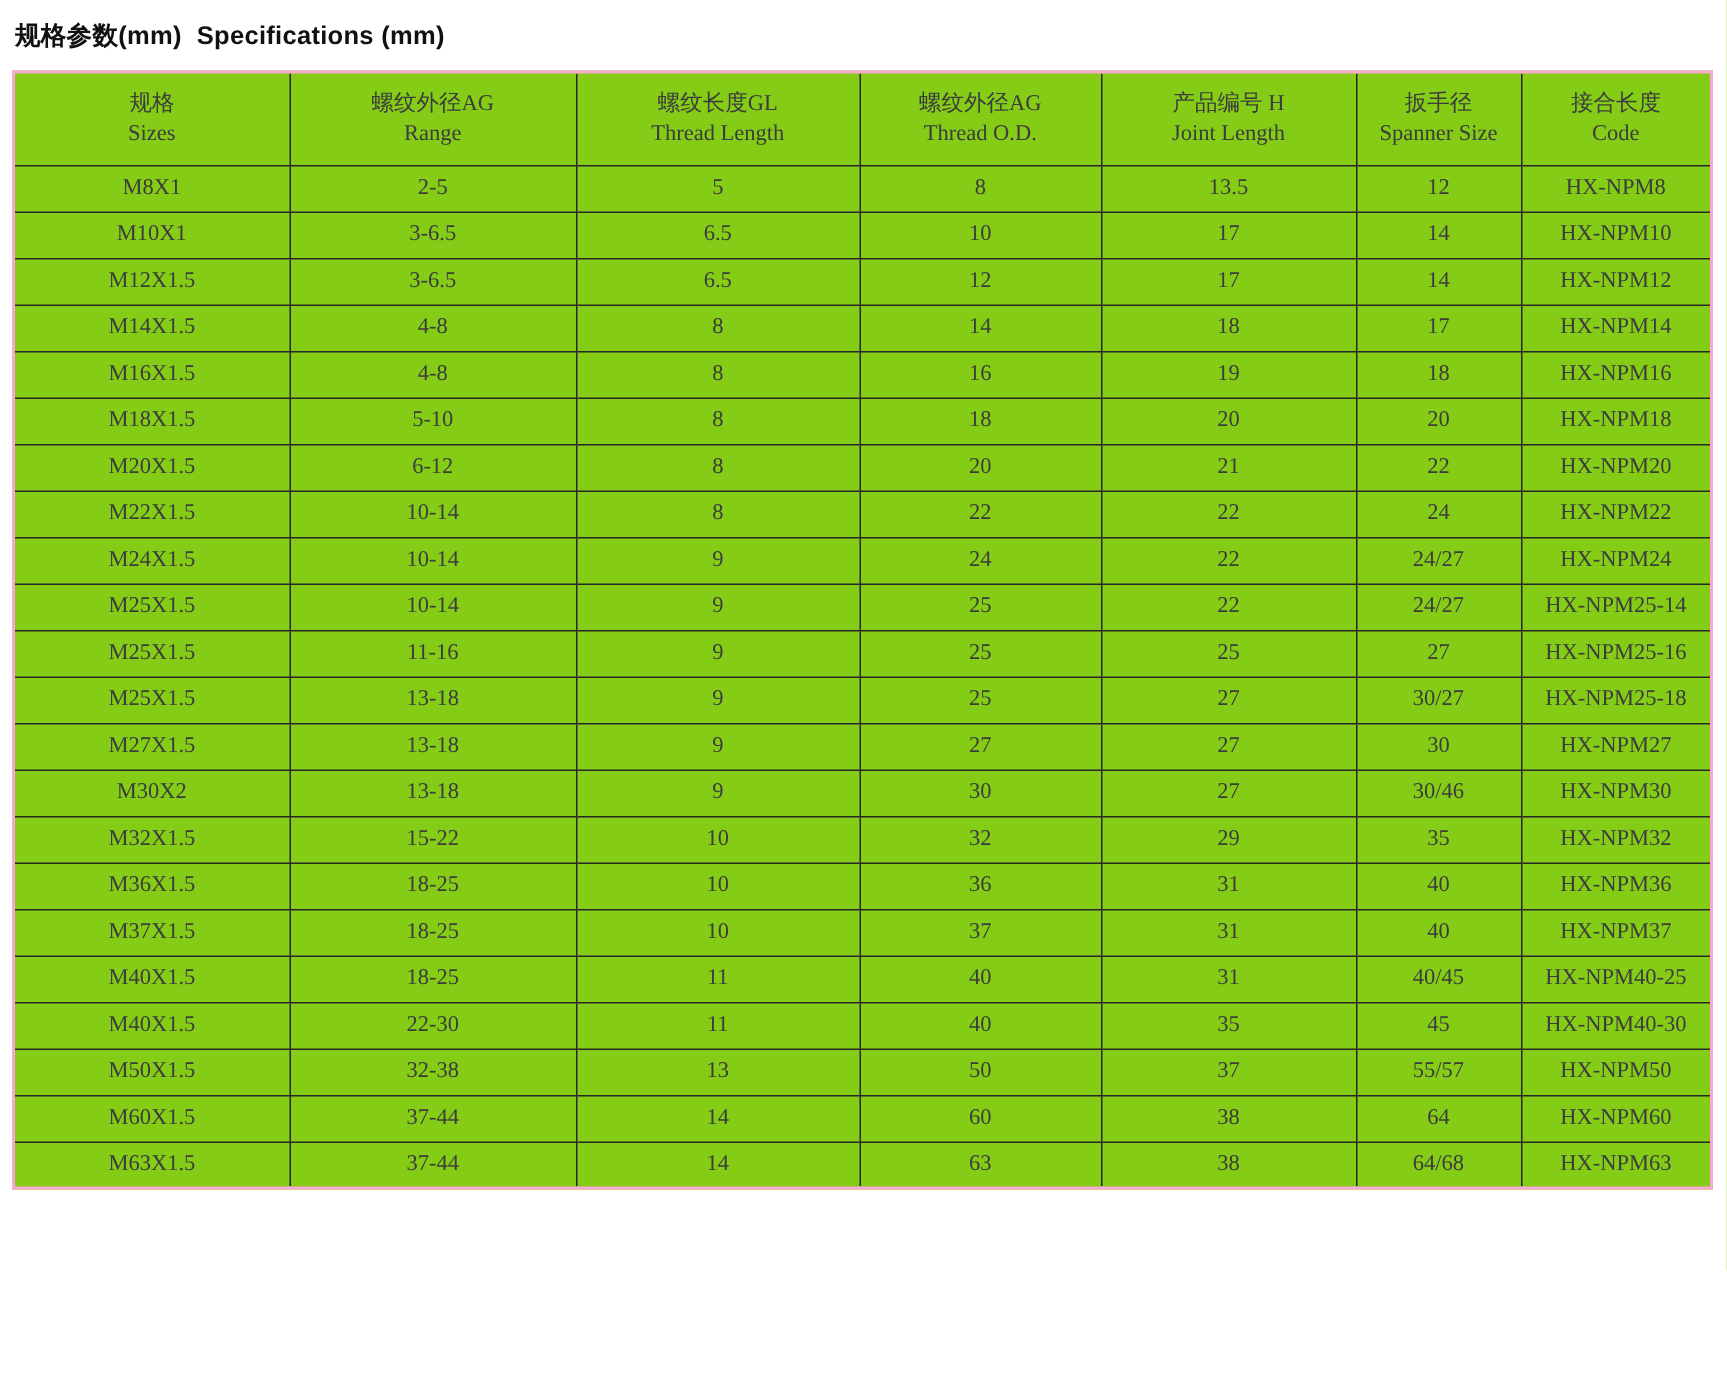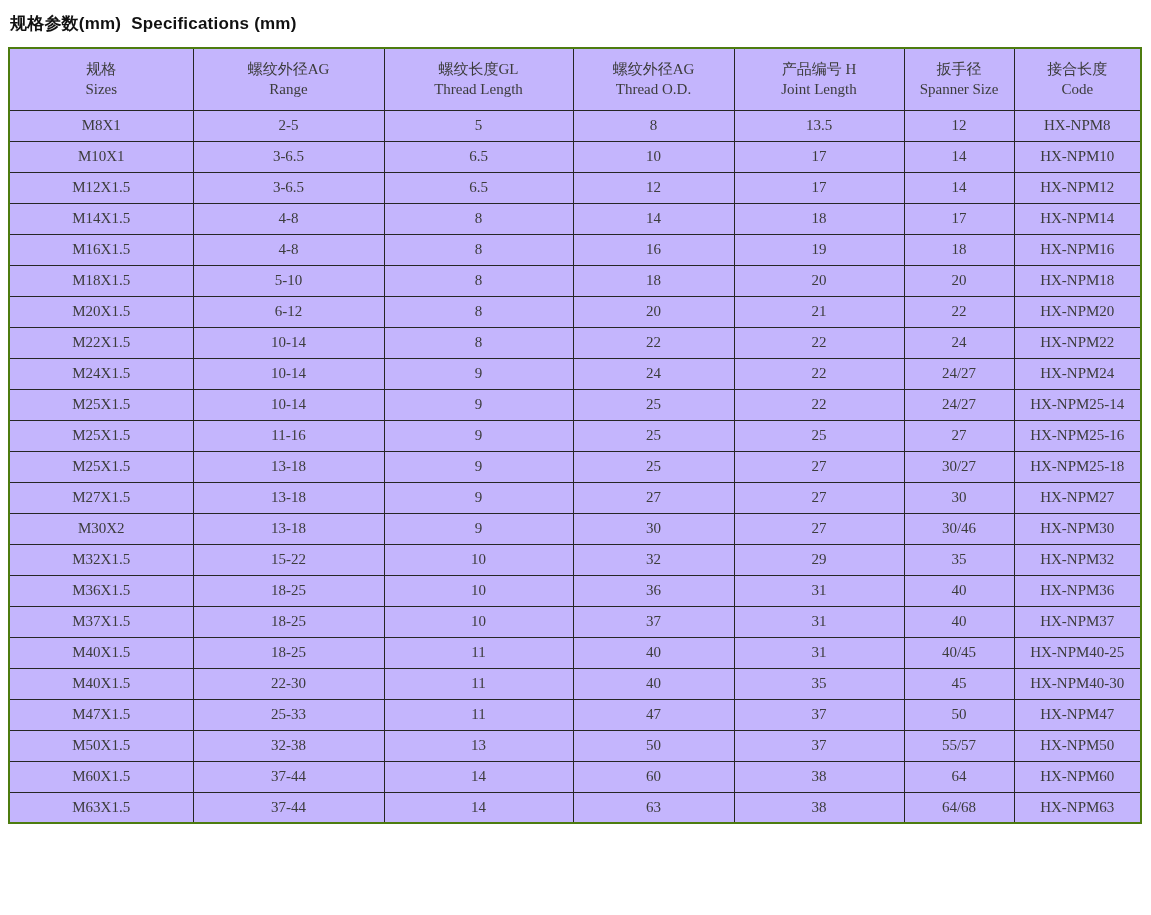--- a/index.html
+++ b/index.html
@@ -21,22 +21,22 @@
     color: #111111;
     margin: 2px 0 12px 2px;
     letter-spacing: 0.2px;
     white-space: nowrap;
   }
   .page-title .title-en { margin-left: 10px; margin-top: 44px; }
   table.spec-table {
     border-collapse: collapse;
     table-layout: fixed;
     width: 1132px;
-    border: 2px solid #4d7c0f;
-    background: #c4b5fd;
+    border: 2px solid #f9a8d4;
+    background: #84cc16;
   }
   .spec-table th, .spec-table td {
     border: 1px solid #262626;
     text-align: center;
     vertical-align: middle;
     color: #3c3c3c;
     padding: 0 2px;
     overflow: hidden;
     white-space: nowrap;
   }
@@ -268,29 +268,20 @@
         <tr>
           <td>M40X1.5</td>
           <td>22-30</td>
           <td>11</td>
           <td>40</td>
           <td>35</td>
           <td>45</td>
           <td>HX-NPM40-30</td>
         </tr>
         <tr>
-          <td>M47X1.5</td>
-          <td>25-33</td>
-          <td>11</td>
-          <td>47</td>
-          <td>37</td>
-          <td>50</td>
-          <td>HX-NPM47</td>
-        </tr>
-        <tr>
           <td>M50X1.5</td>
           <td>32-38</td>
           <td>13</td>
           <td>50</td>
           <td>37</td>
           <td>55/57</td>
           <td>HX-NPM50</td>
         </tr>
         <tr>
           <td>M60X1.5</td>

